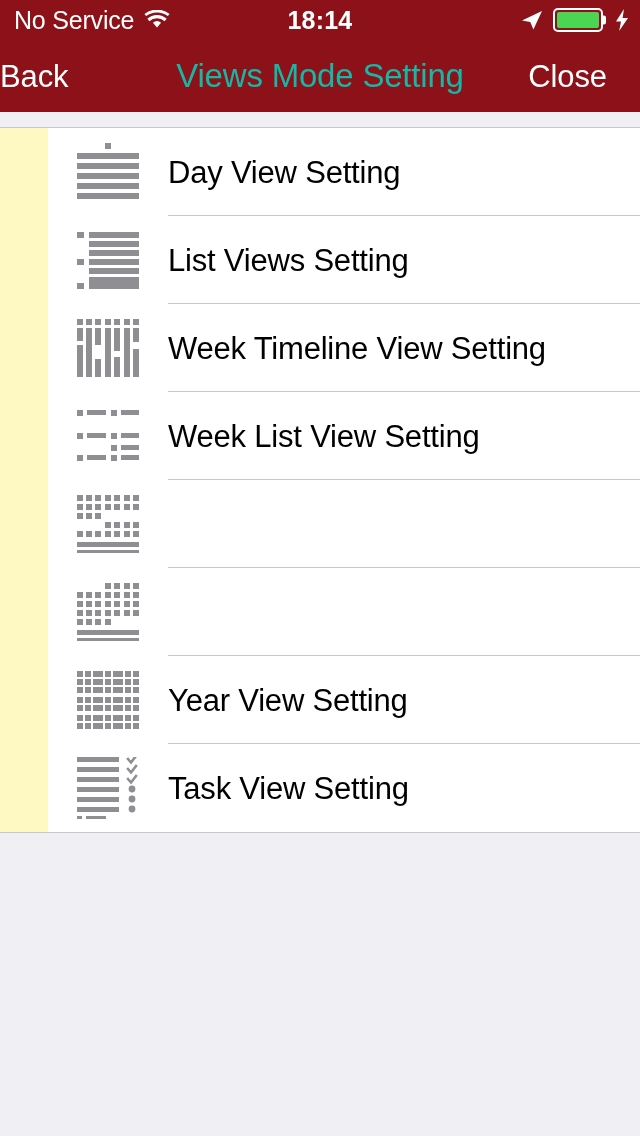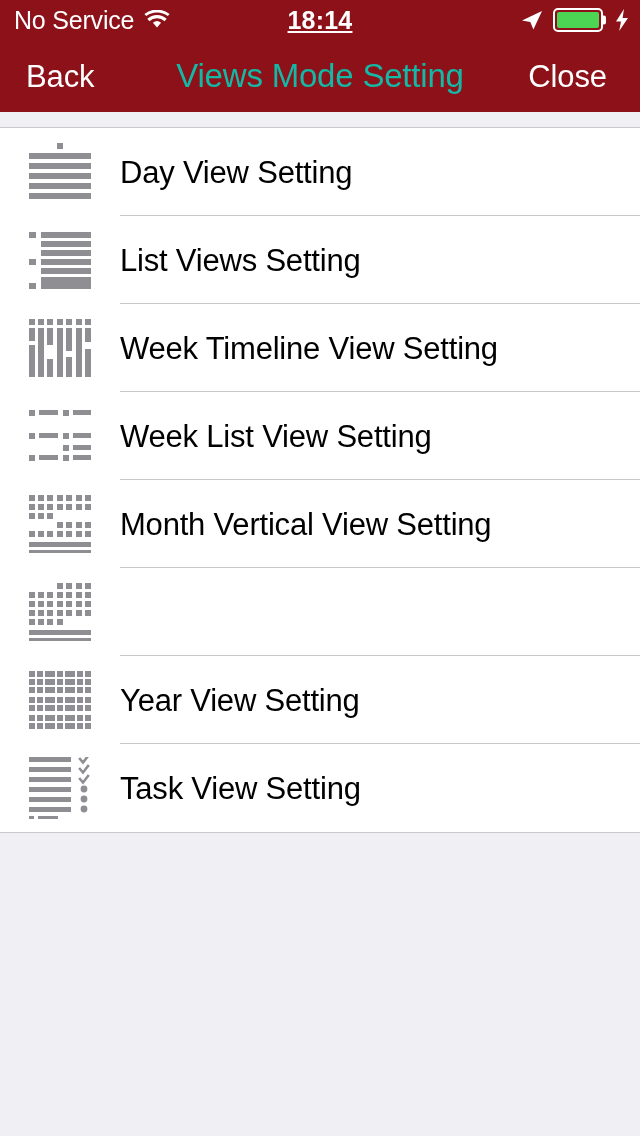--- a/index.html
+++ b/index.html
@@ -23,21 +23,20 @@
   .status-left {
     display:flex; align-items:center; gap:10px;
     padding-left:14px;
   }
   .status-carrier { font-size:25px; letter-spacing:-0.2px; }
   .wifi-icon { width:26px; height:20px; display:block; }
   .status-center {
     position:absolute; left:0; right:0; top:0; bottom:0;
     display:flex; align-items:center; justify-content:center;
     pointer-events:none;
-    text-decoration:underline;
   }
   .status-time { font-size:25px; font-weight:bold; letter-spacing:0.2px; }
   .status-right {
     margin-left:auto; padding-right:10px;
     display:flex; align-items:center; gap:9px;
   }
   .loc-icon { width:24px; height:24px; display:block; }
   .battery {
     position:relative; width:50px; height:24px;
     border:2px solid #ffffff; border-radius:5px;
@@ -63,41 +62,42 @@
     display:flex;
     align-items:center;
   }
   .nav-btn {
     color:#ffffff;
     font-size:31px;
     letter-spacing:-0.1px;
     cursor:pointer;
     line-height:1;
   }
-  .nav-back { padding-left:26px; }
+  .nav-back { }
   .nav-close { margin-left:auto; padding-right:33px; }
   .nav-title-wrap {
     position:absolute; left:0; right:0; top:0; bottom:0;
     display:flex; align-items:center; justify-content:center;
     pointer-events:none;
   }
   .nav-title {
     color:#14b8a6;
     font-size:33px;
     letter-spacing:-0.2px;
   }
 
   
   .content-gap { height:15px; background:#EFEFF4; }
 
   
   .list {
     background:#fef9c3;
     border-top:1px solid #C8C7CC;
     border-bottom:1px solid #C8C7CC;
+    padding-left:48px;
   }
   .list-row {
     position:relative;
     height:88px;
     display:flex;
     align-items:center;
     background:#ffffff;
     cursor:pointer;
   }
   .list-row:not(:last-child)::after {
@@ -301,21 +301,20 @@
             <rect x="28" y="36" width="6" height="6"></rect>
           <rect x="37" y="36" width="6" height="6"></rect>
             <rect x="47" y="36" width="6" height="6"></rect>
           <rect x="56" y="36" width="6" height="6"></rect>
 
           <rect x="0" y="47" width="62" height="5"></rect>
           <rect x="0" y="55" width="62" height="5"></rect>
         </g>
       </svg>
     </span>
-    <span class="row-label">Month Vertical View Setting</span>
   </div>
 
   <div class="list-row">
     <span class="row-icon">
       <svg width="62" height="58" viewBox="0 0 62 58">
         <g fill="#8E8E93">
           <rect x="28" y="0" width="6" height="6"></rect>
             <rect x="37" y="0" width="6" height="6"></rect>
           <rect x="47" y="0" width="6" height="6"></rect>
             <rect x="56" y="0" width="6" height="6"></rect>

